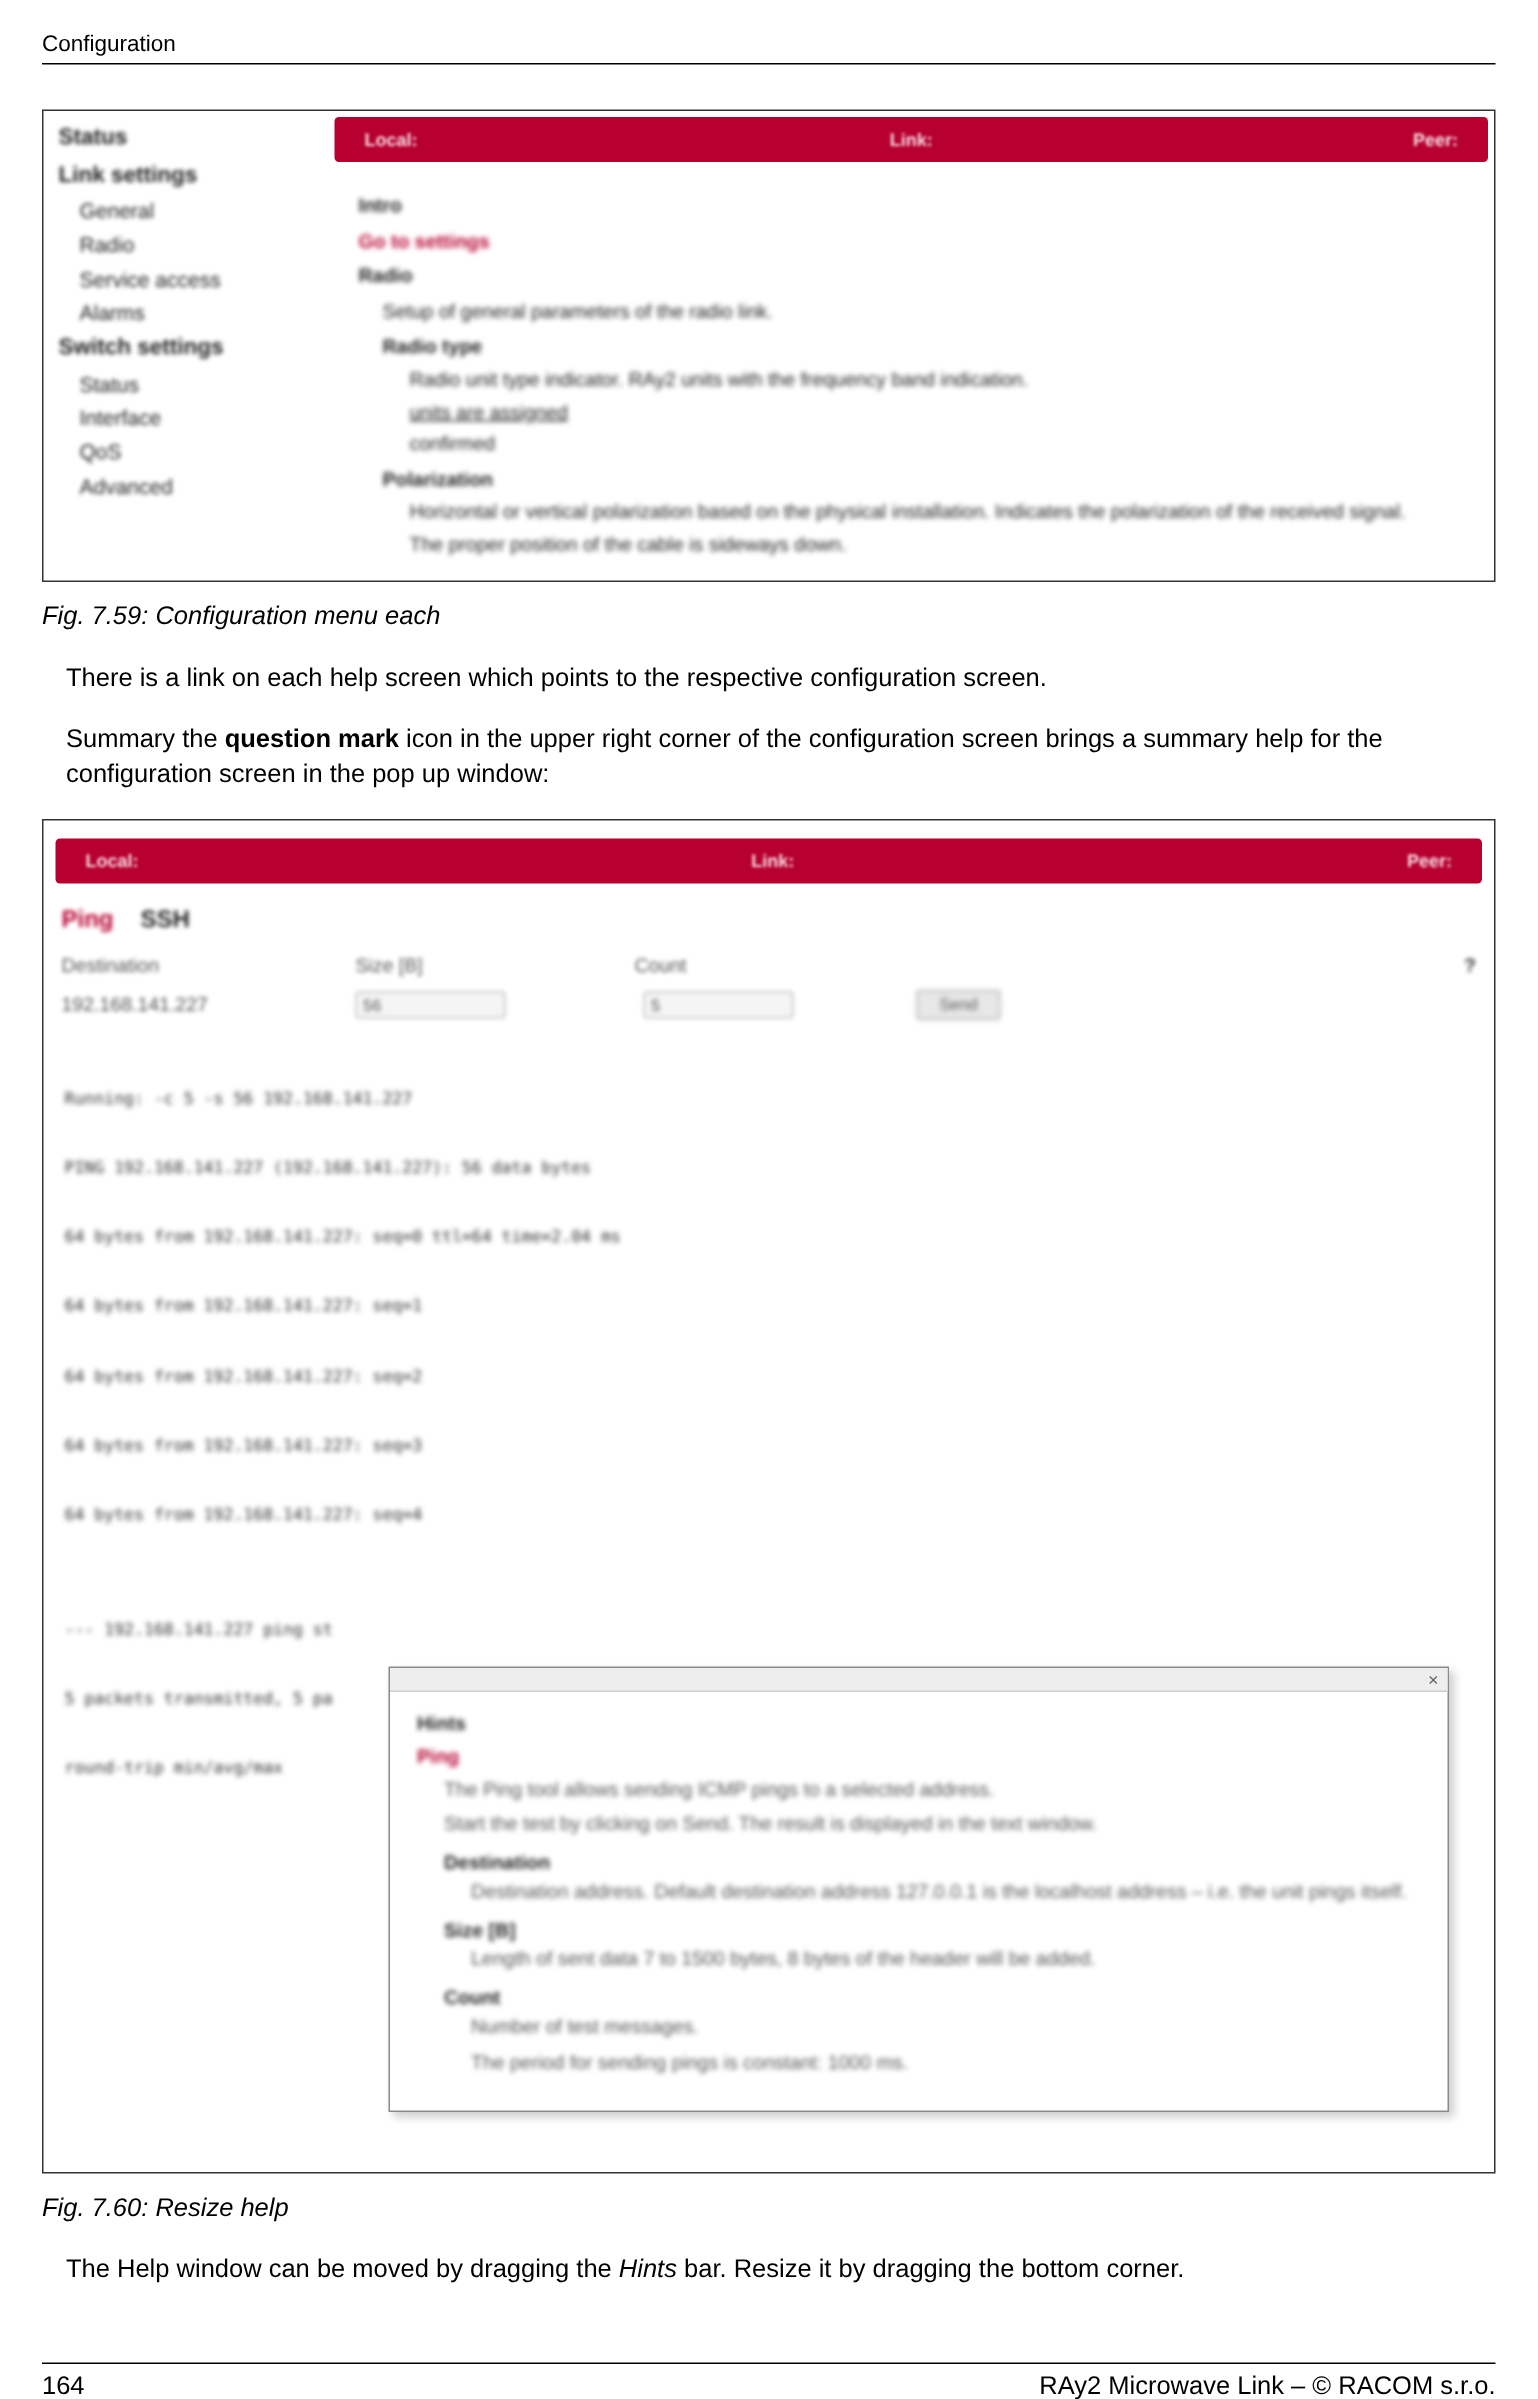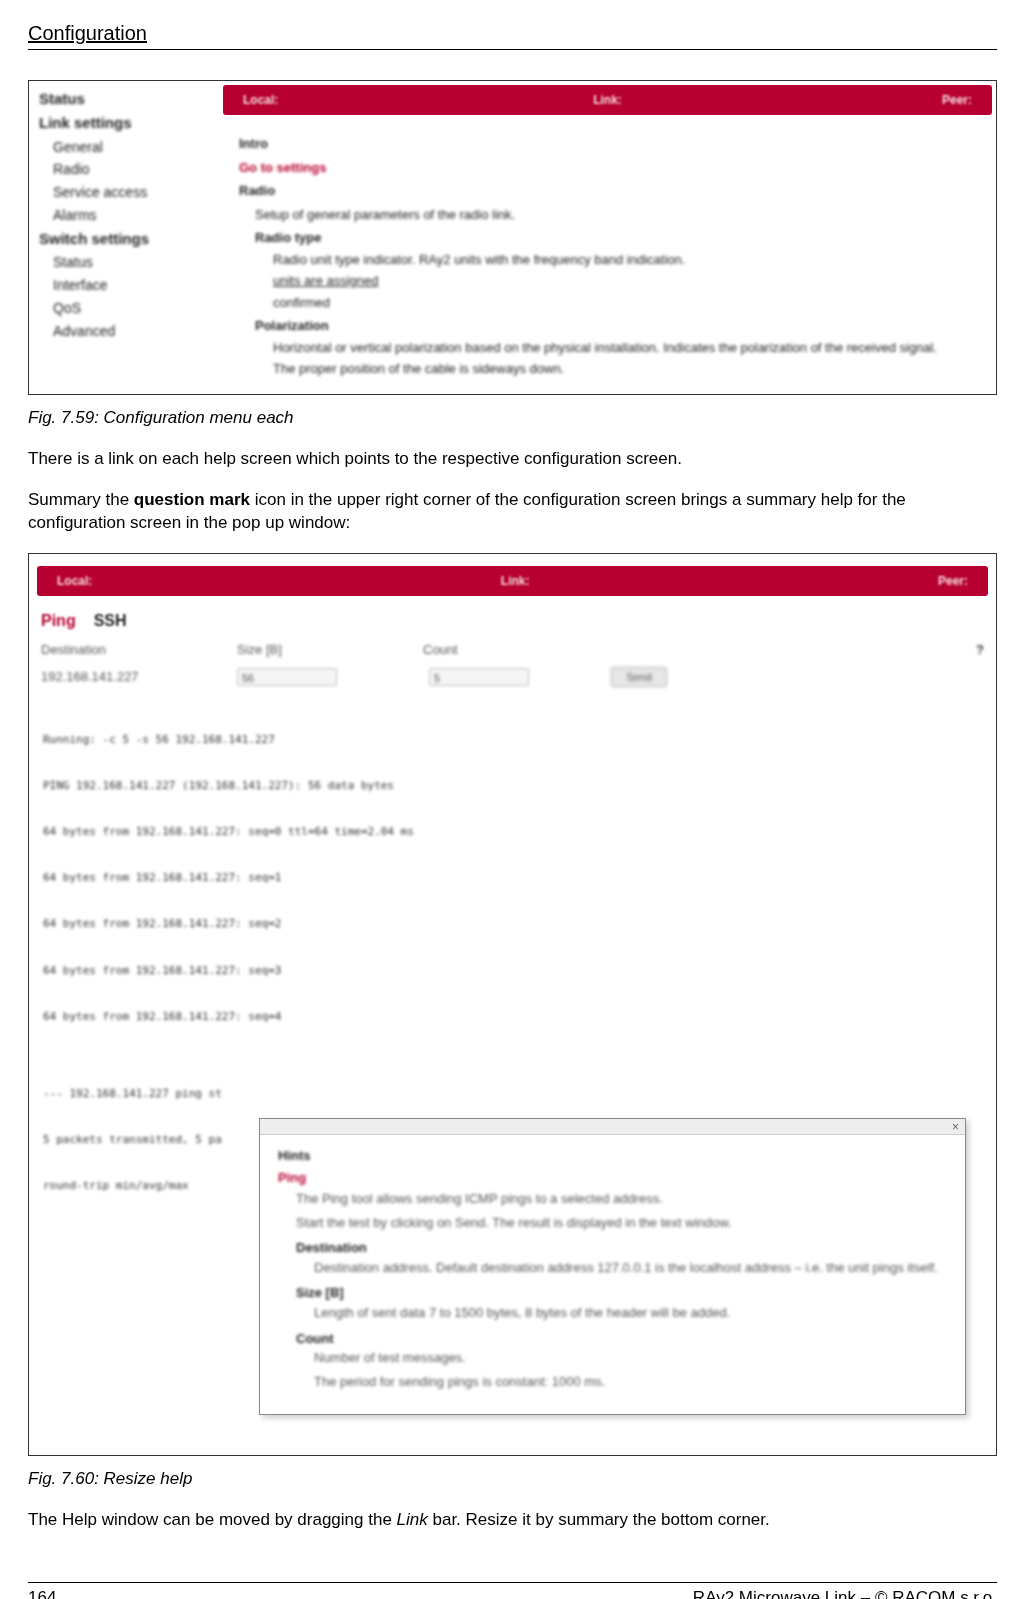--- a/index.html
+++ b/index.html
@@ -5,42 +5,42 @@
   * { box-sizing: border-box; margin: 0; padding: 0; }
   body {
     font-family: Arial, Helvetica, sans-serif;
     font-size: 17px;
     color: #000;
     background: #fff;
     width: 1025px;
     padding: 20px 28px 14px 28px;
     line-height: 1.35;
   }
-  .hdr-title { font-size: 20px; text-decoration: underline; }
+  .hdr-title { font-size: 15px; }
   .hr-top { border: none; border-top: 1px solid #000; margin-top: 2px; margin-bottom: 30px; }
   .hr-bot { border: none; border-top: 1px solid #000; margin-top: 50px; margin-bottom: 4px; }
 
   
   .fig { border: 1px solid #333; background: #fff; margin-bottom: 12px; }
   .fig1-body { display: flex; }
   .fig1-left { width: 190px; padding: 6px 4px; }
   .nav-h { font-weight: bold; font-size: 15px; color: #222; padding: 2px 6px; filter: blur(1.5px); }
   .nav-i { font-size: 14px; color: #222; padding: 2px 20px; filter: blur(1.5px); }
   .fig1-right { flex: 1; }
   .redbar { background: #b80030; height: 30px; border-radius: 3px; margin: 4px; display: flex; align-items: center; }
   .redseg { color: rgba(255,255,255,0.85); font-size: 12px; filter: blur(1.2px); padding: 0 20px; font-weight: bold; }
   .fig1-content { padding: 8px 20px 14px 20px; font-size: 13px; color: #555; filter: blur(1.8px); }
   .fig1-content .gt { color: #222; font-weight: bold; margin-top: 8px; }
   .fig1-content .rt { color: #b80030; font-weight: bold; margin: 6px 0; }
   .fig1-content .pt { color: #222; margin: 4px 0 2px 16px; }
   .fig1-content .bt { color: #222; font-weight: bold; margin: 6px 0 2px 16px; }
 
   
   .caption { font-style: italic; margin: 12px 0 18px 0; }
-  .para { margin: 10px 0 18px 0; }
+  .para { margin: 10px 0 18px 16px; }
 
   
   .fig2-redbar { background: #b80030; height: 30px; border-radius: 3px; margin: 12px 8px 8px 8px; display: flex; align-items: center; justify-content: space-between; }
   .fig2-row1 { display: flex; align-items: center; padding: 6px 12px; gap: 18px; }
   .fig2-tab { font-weight: bold; font-size: 16px; filter: blur(1.3px); color: #222; }
   .fig2-row-form { display: flex; align-items: center; padding: 4px 12px; gap: 26px; font-size: 13px; color: #555; filter: blur(1.5px); }
   .inp { background: #f5f5f5; border: 1px solid #bbb; height: 18px; width: 100px; border-radius: 2px; }
   .btn { background: #e8e8e8; border: 1px solid #aaa; height: 20px; width: 56px; border-radius: 2px; filter: blur(1.2px); text-align: center; font-size: 11px; line-height: 18px; }
   .term { font-family: monospace; font-size: 11px; color: #333; padding: 10px 14px 4px 14px; line-height: 1.4; filter: blur(1.8px); white-space: pre; }
   .popup {
@@ -168,20 +168,20 @@
       <div class="bt2">Count</div>
       <div class="tx" style="margin-left:36px">Number of test messages.</div>
       <div class="tx" style="margin-left:36px">The period for sending pings is constant: 1000 ms.</div>
     </div>
   </div>
 </div>
 
 <div class="caption">Fig. 7.60: Resize help</div>
 
 <p class="para">
-  <span>The Help window can be moved by dragging the </span><i>Link</i><span> bar. Resize it by summary the bottom corner.</span>
+  <span>The Help window can be moved by dragging the </span><i>Hints</i><span> bar. Resize it by dragging the bottom corner.</span>
 </p>
 
 <hr class="hr-bot">
 <div class="footer">
   <span>164</span>
   <span>RAy2 Microwave Link – © RACOM s.r.o.</span>
 </div>
 
 </body></html>

